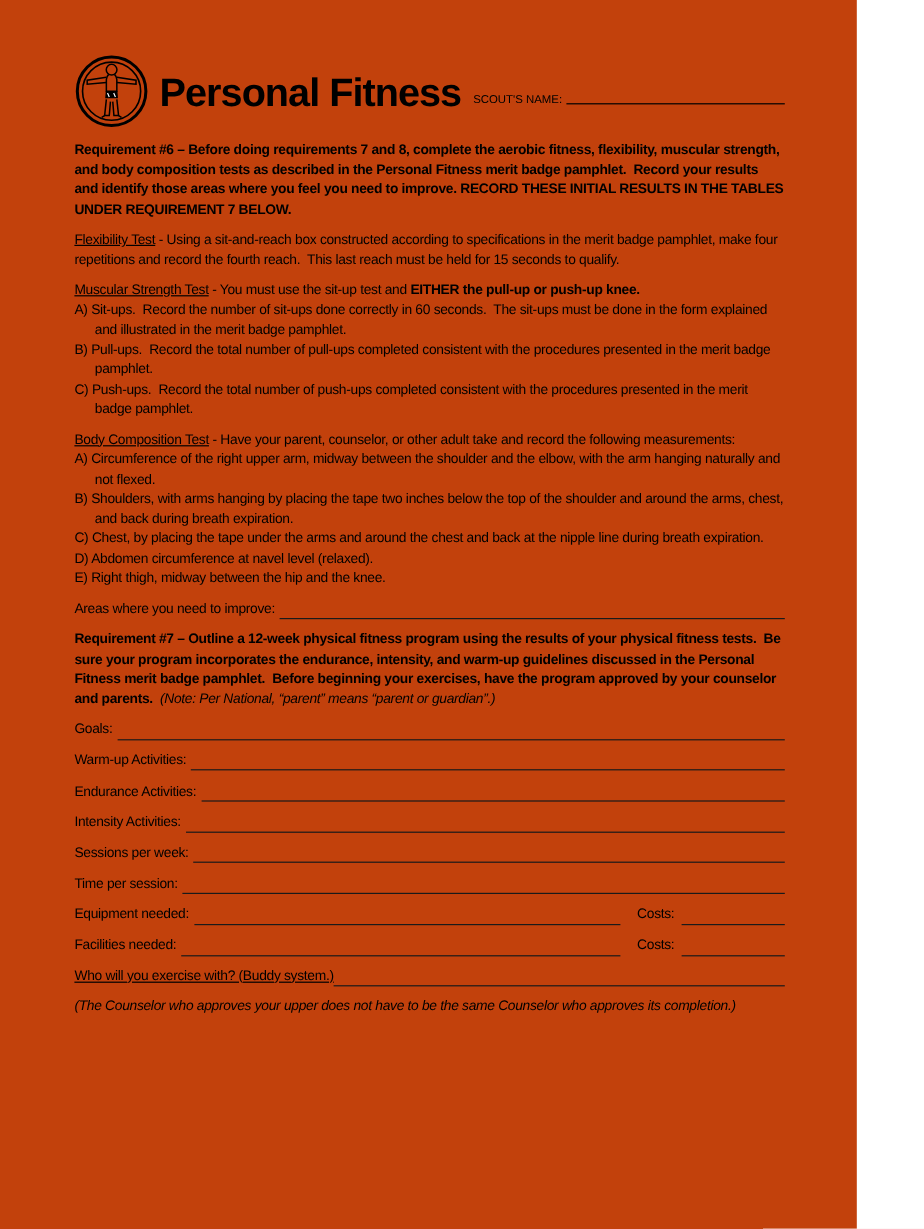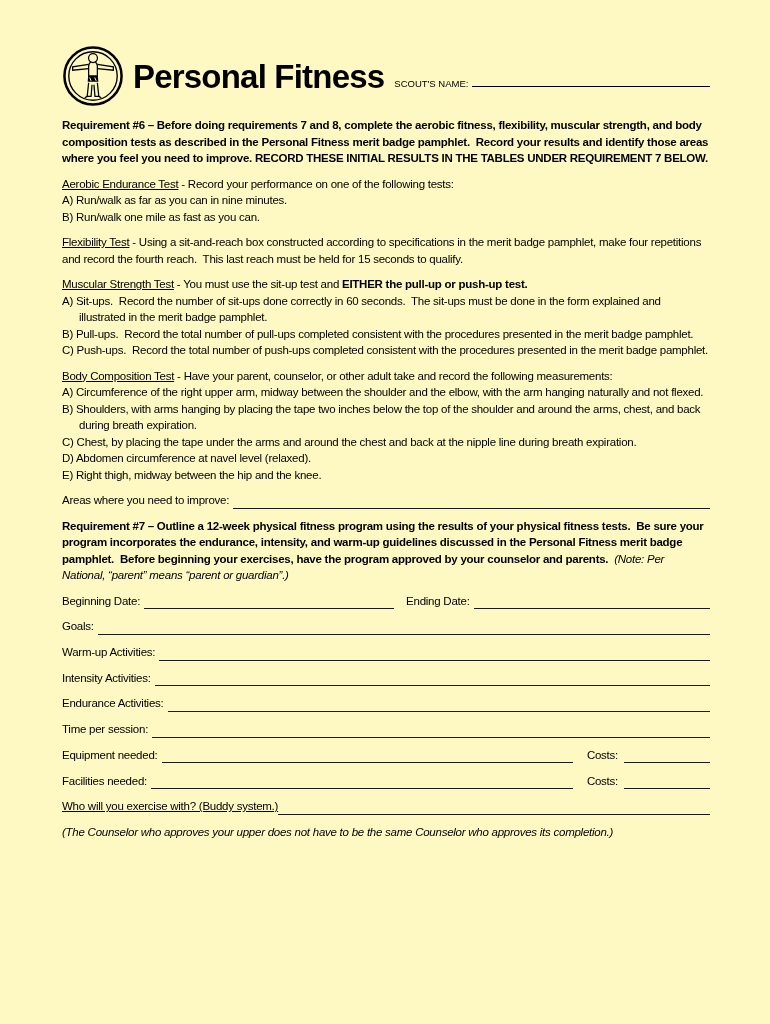--- a/index.html
+++ b/index.html
@@ -1,20 +1,20 @@
 <!DOCTYPE html>
 <html><head>
 <meta charset="utf-8">
 <style>
   * { margin: 0; padding: 0; box-sizing: border-box; }
   html, body { background: #ffffff; }
   .page {
-    width: 770px;
+    width: 714px;
     height: 1024px;
-    background: #fef9c3;
+    background: #c2410c;
     padding: 44px 60px 0 62px;
     font-family: "Liberation Sans", sans-serif;
     font-size: 11.5px;
     letter-spacing: -0.25px;
     line-height: 16.5px;
     color: #000000;
     overflow: hidden;
   }
 
   
@@ -76,32 +76,27 @@
     </svg>
     <div class="title">Personal Fitness</div>
     <div class="scout-wrap">
       <span class="scout-label">SCOUT'S NAME:</span>
       <span class="scout-line"></span>
     </div>
   </div>
 
   <div class="para"><span class="b">Requirement #6 – Before doing requirements 7 and 8, complete the aerobic fitness, flexibility, muscular strength, and body composition tests as described in the Personal Fitness merit badge pamphlet.  Record your results and identify those areas where you feel you need to improve. </span><span class="bi">RECORD THESE INITIAL RESULTS IN THE TABLES UNDER REQUIREMENT 7 BELOW.</span></div>
 
-  <div class="section">
-    <div class="head"><span class="u">Aerobic Endurance Test</span><span> - Record your performance on one of the following tests:</span></div>
-    <div class="item">A) Run/walk as far as you can in nine minutes.</div>
-    <div class="item">B) Run/walk one mile as fast as you can.</div>
-  </div>
 
   <div class="section">
     <div class="head"><span class="u">Flexibility Test</span><span> - Using a sit-and-reach box constructed according to specifications in the merit badge pamphlet, make four repetitions and record the fourth reach.  This last reach must be held for 15 seconds to qualify.</span></div>
   </div>
 
   <div class="section">
-    <div class="head"><span class="u">Muscular Strength Test</span><span> - You must use the sit-up test and </span><span class="bi">EITHER the pull-up or push-up test</span><span class="b">.</span></div>
+    <div class="head"><span class="u">Muscular Strength Test</span><span> - You must use the sit-up test and </span><span class="bi">EITHER the pull-up or push-up knee</span><span class="b">.</span></div>
     <div class="item">A) Sit-ups.  Record the number of sit-ups done correctly in 60 seconds.  The sit-ups must be done in the form explained and illustrated in the merit badge pamphlet.</div>
     <div class="item">B) Pull-ups.  Record the total number of pull-ups completed consistent with the procedures presented in the merit badge pamphlet.</div>
     <div class="item">C) Push-ups.  Record the total number of push-ups completed consistent with the procedures presented in the merit badge pamphlet.</div>
   </div>
 
   <div class="section">
     <div class="head"><span class="u">Body Composition Test</span><span> - Have your parent, counselor, or other adult take and record the following measurements:</span></div>
     <div class="item">A) Circumference of the right upper arm, midway between the shoulder and the elbow, with the arm hanging naturally and not flexed.</div>
     <div class="item">B) Shoulders, with arms hanging by placing the tape two inches below the top of the shoulder and around the arms, chest, and back during breath expiration.</div>
     <div class="item">C) Chest, by placing the tape under the arms and around the chest and back at the nipple line during breath expiration.</div>
@@ -109,48 +104,45 @@
     <div class="item">E) Right thigh, midway between the hip and the knee.</div>
   </div>
 
   <div class="form-row">
     <span class="lbl">Areas where you need to improve:</span>
     <span class="fill-line"></span>
   </div>
 
   <div class="para" style="margin-top:3px;"><span class="b">Requirement #7 – Outline a 12-week physical fitness program using the results of your physical fitness tests.  Be sure your program incorporates the endurance, intensity, and warm-up guidelines discussed in the Personal Fitness merit badge pamphlet.  Before beginning your exercises, have the program approved by your counselor and parents.  </span><span class="i">(Note: Per National, “parent” means “parent or guardian”.)</span></div>
 
-  <div class="form-row">
-    <span class="lbl">Beginning Date:</span>
-    <span class="fill-line fixed-250"></span>
-    <span class="gap-mid"></span>
-    <span class="lbl">Ending Date:</span>
-    <span class="fill-line"></span>
-  </div>
 
   <div class="form-row">
     <span class="lbl">Goals:</span>
     <span class="fill-line"></span>
   </div>
 
   <div class="form-row">
     <span class="lbl">Warm-up Activities:</span>
     <span class="fill-line"></span>
   </div>
 
   <div class="form-row">
+    <span class="lbl">Endurance Activities:</span>
+    <span class="fill-line"></span>
+  </div>
+
+  <div class="form-row">
     <span class="lbl">Intensity Activities:</span>
     <span class="fill-line"></span>
   </div>
 
   <div class="form-row">
-    <span class="lbl">Endurance Activities:</span>
+    <span class="lbl">Sessions per week:</span>
     <span class="fill-line"></span>
   </div>
-
 
   <div class="form-row">
     <span class="lbl">Time per session:</span>
     <span class="fill-line"></span>
   </div>
 
   <div class="form-row">
     <span class="lbl">Equipment needed:</span>
     <span class="fill-line"></span>
     <span class="costs-lbl">Costs:</span>

